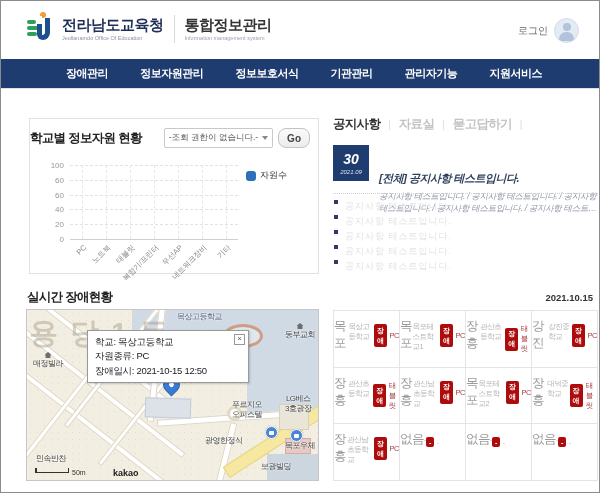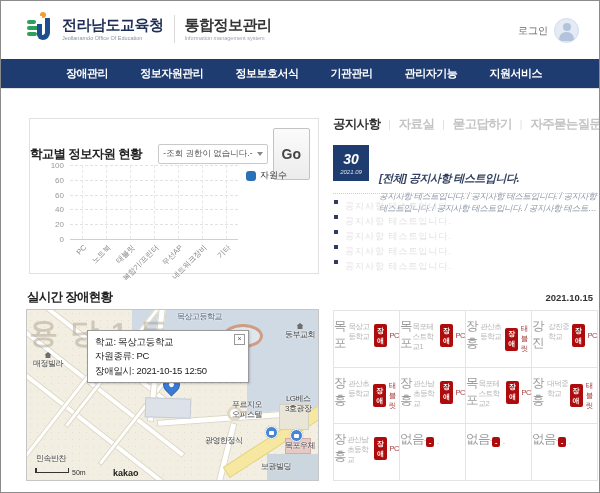--- a/index.html
+++ b/index.html
@@ -35,22 +35,22 @@
        justify-content:space-between;padding:0 57px 0 65px;box-sizing:border-box;border-bottom:1px solid #e2e2e2;}
   .nav-item{color:#fff;font-size:11px;font-weight:bold;letter-spacing:-0.5px;cursor:pointer;white-space:nowrap;}
 
   
   .res-panel{position:absolute;left:28px;top:117px;width:290px;height:156px;border:1px solid #e2e2e2;background:#fff;box-sizing:border-box;}
   .res-head{position:absolute;left:0;right:8px;top:9px;display:flex;align-items:center;}
   .res-title{flex:1;font-size:12.5px;font-weight:bold;color:#222;letter-spacing:-0.7px;}
   .res-select{display:flex;align-items:center;border:1px solid #c9c9c9;border-radius:2px;background:#fff;height:18px;
        padding:0 4px;font-size:8.5px;color:#555;cursor:pointer;white-space:nowrap;}
   .res-select .caret{margin-left:4px;width:0;height:0;border-left:3px solid transparent;border-right:3px solid transparent;border-top:4px solid #888;}
-  .go-btn{margin-left:5px;height:18px;padding:16px 8px;border:1px solid #c3c3c3;border-radius:2px;
-       background:linear-gradient(#fbfbfb,#ececec);font-size:14px;font-weight:bold;color:#444;cursor:pointer;
+  .go-btn{margin-left:5px;height:18px;padding:0 8px;border:1px solid #c3c3c3;border-radius:8px;
+       background:linear-gradient(#fbfbfb,#ececec);font-size:10px;font-weight:bold;color:#444;cursor:pointer;
        display:flex;align-items:center;}
   .chart{position:absolute;left:8px;top:38px;right:8px;bottom:4px;}
   .plot{position:absolute;left:32px;top:8px;width:168px;height:74px;}
   .hline{position:absolute;left:0;right:0;border-top:1px dashed #e2e2e2;}
   .hline.base{border-top:1px solid #cfcfcf;}
   .vline{position:absolute;top:0;bottom:0;border-left:1px dashed #e7e7e7;}
   .ylabels{position:absolute;left:2px;top:8px;width:27px;height:74px;}
   .ytick{position:absolute;right:3px;font-size:8px;color:#999;}
   .xlabels{position:absolute;left:32px;top:84px;width:168px;height:40px;}
   .xtick{position:absolute;top:2px;transform:translateX(-100%) rotate(-45deg);transform-origin:100% 0;
@@ -241,21 +241,20 @@
   </div>
 
   <div class="notice">
     <div class="tabs" id="notice-tabs">
         <span class="tab active">공지사항</span>
         <span class="tab-sep">|</span>
         <span class="tab">자료실</span>
         <span class="tab-sep">|</span>
         <span class="tab">묻고답하기</span>
         <span class="tab-sep">|</span>
-        <span class="tab">자주묻는질문</span>
       </div>
     <div class="feat">
       <div class="date-badge">
         <span class="db-day">30</span>
         <span class="db-ym">2021.09</span>
       </div>
       <div class="feat-body">
         <div class="feat-title">[전체] 공지사항 테스트입니다.</div>
         <div class="feat-text">공지사항 테스트입니다. / 공지사항 테스트입니다. / 공지사항 테스트입니다. / 공지사항 테스트입니다. / 공지사항 테스트입니다. / ...</div>
       </div>

